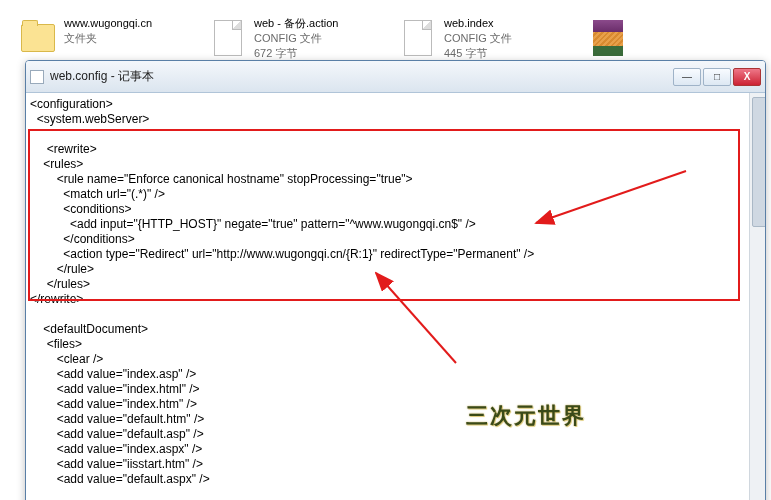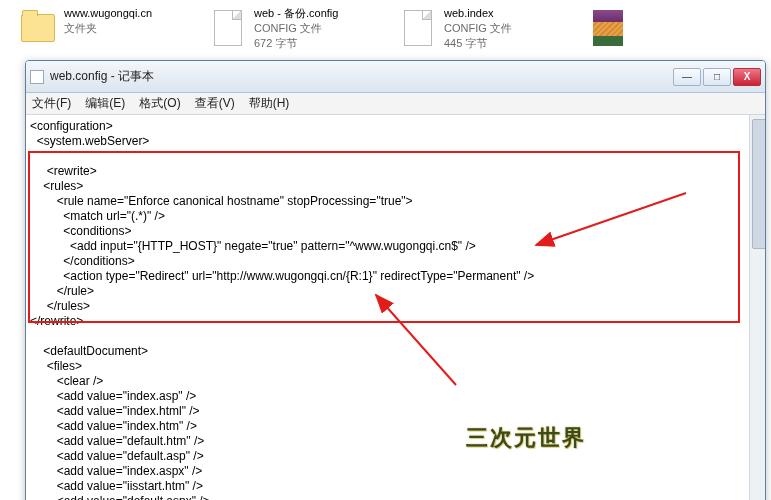--- a/index.html
+++ b/index.html
@@ -1,17 +1,17 @@
 <!DOCTYPE html>
 <html><head>
 <meta charset="utf-8">
 <style>
   * { margin:0; padding:0; box-sizing:border-box; font-family:"Microsoft YaHei","SimSun",Tahoma,sans-serif; }
   body { background:#fff; width:771px; height:500px; overflow:hidden; position:relative; }
-  .desktop { position:absolute; top:0; left:0; right:0; height:55px; display:flex; gap:40px; padding-left:20px; align-items:flex-start; padding-top:6px; }
+  .desktop { position:absolute; top:0; left:0; right:0; height:55px; display:flex; gap:40px; padding-left:20px; align-items:flex-start; padding-top:16px; }
   .file-item { display:flex; gap:8px; align-items:flex-start; min-width:150px; }
   .thumb { width:36px; height:44px; display:flex; align-items:center; justify-content:center; }
   .folder { width:34px; height:28px; background:#fbe393; border:1px solid #d9b84a; border-radius:2px; position:relative; }
   .folder::before{content:"";position:absolute;top:-5px;left:0;width:14px;height:5px;background:#fbe393;border:1px solid #d9b84a;border-bottom:none;border-radius:2px 2px 0 0;}
   .page { width:28px; height:36px; background:#fff; border:1px solid #bbb; position:relative; }
   .page .fold{position:absolute;top:0;right:0;width:9px;height:9px;background:linear-gradient(135deg,#fff 49%,#ddd 50%);border-left:1px solid #bbb;border-bottom:1px solid #bbb;}
   .rar { width:30px; height:36px; display:flex; flex-direction:column; }
   .rar .top{height:12px;background:linear-gradient(#8b4a8b,#6a2d6a);}
   .rar .mid{flex:1;background:repeating-linear-gradient(135deg,#e8a04a,#e8a04a 2px,#d88a30 2px,#d88a30 4px);}
   .rar .bot{height:10px;background:#3a6b3a;}
@@ -56,21 +56,21 @@
       <div class="fsize"></div>
     </div>
   </div>
   <div class="file-item">
     <div class="thumb">
         <div class="page">
           <div class="fold"></div>
         </div>
       </div>
     <div class="file-meta">
-      <div class="fname">web - 备份.config</div>
+      <div class="fname">web - 备份.action</div>
       <div class="ftype">CONFIG 文件</div>
       <div class="fsize">672 字节</div>
     </div>
   </div>
   <div class="file-item">
     <div class="thumb">
         <div class="page">
           <div class="fold"></div>
         </div>
       </div>
@@ -93,27 +93,20 @@
 
 <div class="window">
   <div class="titlebar">
     <div class="doc-icon"></div>
     <div class="title">web.config - 记事本</div>
     <div class="winbtns">
       <div class="winbtn">—</div>
       <div class="winbtn">□</div>
       <div class="winbtn close">X</div>
     </div>
-  </div>
-  <div class="menubar">
-    <span>文件(F)</span>
-    <span>编辑(E)</span>
-    <span>格式(O)</span>
-    <span>查看(V)</span>
-    <span>帮助(H)</span>
   </div>
   <div class="editor">
     <div class="code"><span>&lt;configuration&gt;</span>
 <span>  &lt;system.webServer&gt;</span>
 <span></span>
 <span>     &lt;rewrite&gt;</span>
 <span>    &lt;rules&gt;</span>
 <span>        &lt;rule name="Enforce canonical hostname" stopProcessing="true"&gt;</span>
 <span>          &lt;match url="(.*)" /&gt;</span>
 <span>          &lt;conditions&gt;</span>

